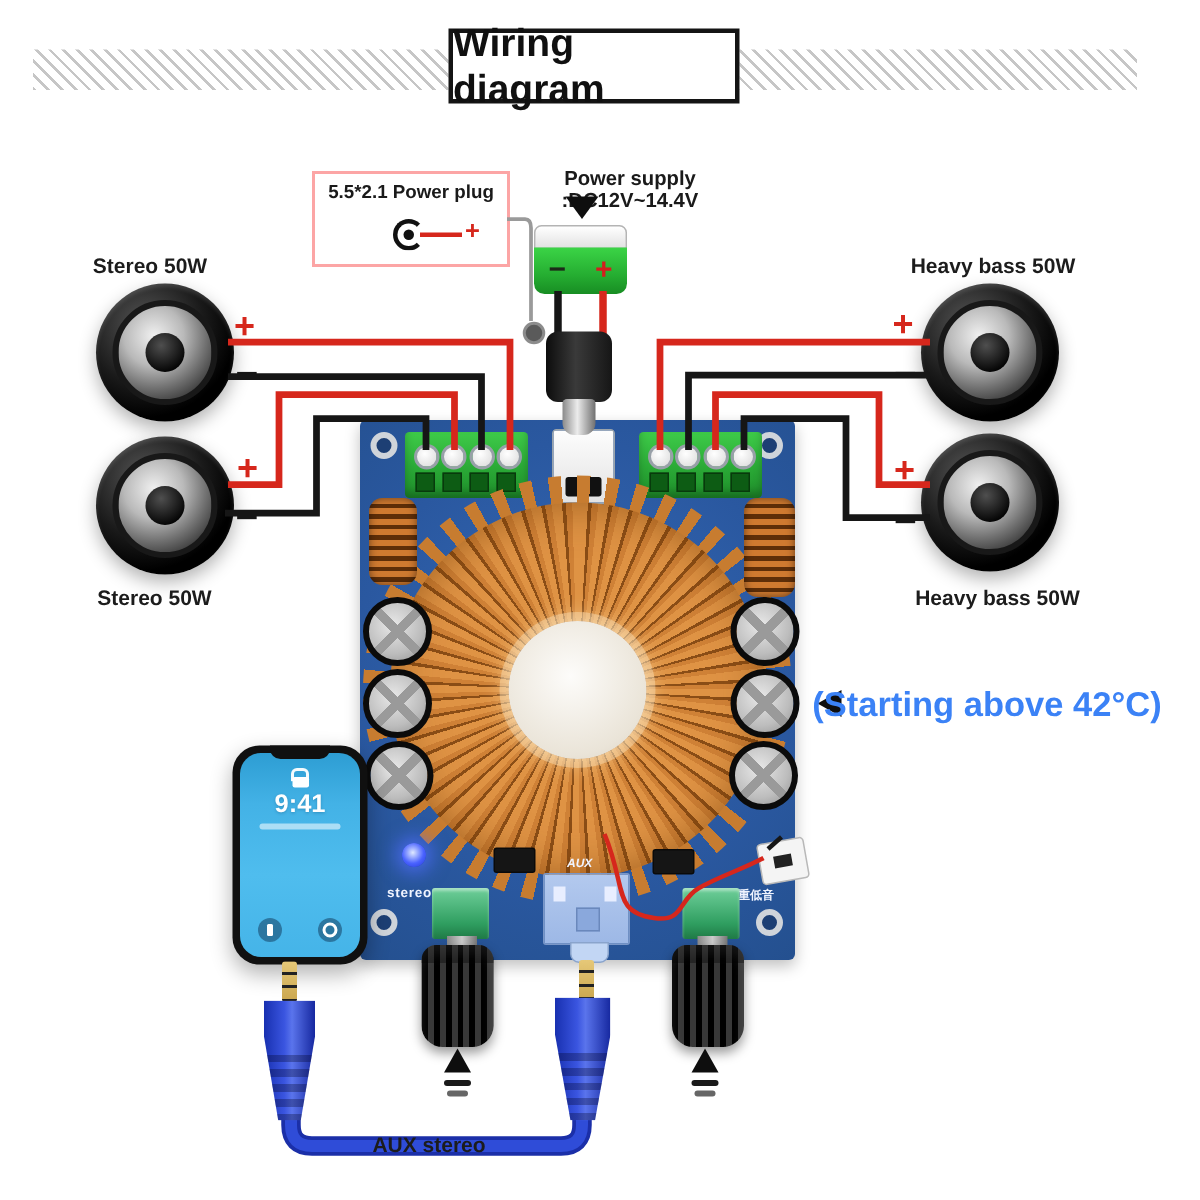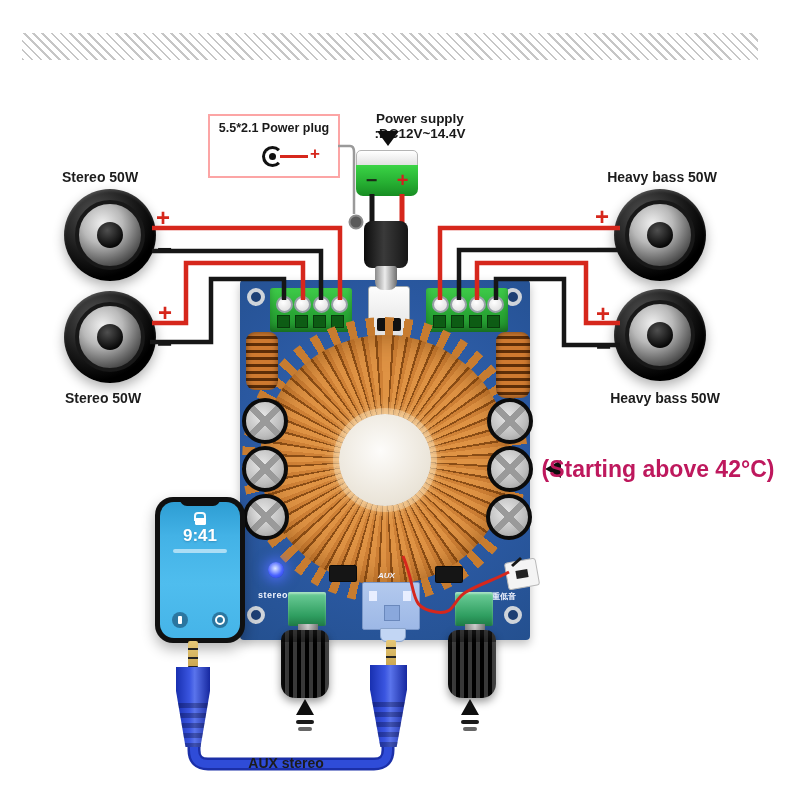--- a/index.html
+++ b/index.html
@@ -161,30 +161,33 @@
   .lbl-aux-in{left:226px;top:755px;width:120px;font-size:14px;}
   .tri-up{width:0;height:0;border-left:9px solid transparent;border-right:9px solid transparent;border-bottom:16px solid #0e0e0e;}
   .tri-ul{left:296px;top:699px;} .tri-ur{left:461px;top:699px;}
   .dash1{width:18px;height:4px;background:#1a1a1a;border-radius:2px;}
   .dash2{width:14px;height:3.5px;background:#666;border-radius:2px;}
   .d1l{left:296px;top:720px;} .d2l{left:298px;top:727px;}
   .d1r{left:461px;top:720px;} .d2r{left:463px;top:727px;}
 
   
   .fan-l1{left:548px;top:438px;width:230px;text-align:center;font-size:13.5px;font-weight:bold;color:#444;}
-  .fan-l2{left:533px;top:456px;width:250px;text-align:center;font-size:23px;font-weight:bold;color:#be185d;}
+  .fan-l2{left:533px;top:456px;width:250px;text-align:center;font-size:23px;font-weight:bold;color:#3b82f6;}
   .tri-left{left:545px;top:460px;width:0;height:0;border-top:9px solid transparent;
     border-bottom:9px solid transparent;border-right:16px solid #0e0e0e;}
 </style>
 </head>
 <body>
 
 <div class="stage">
 
   <div class="abs hatch"></div>
+  <div class="abs titlebox">
+    <span>Wiring diagram</span>
+  </div>
 
   <div class="abs plugbox">
     <div class="abs pb-label">5.5*2.1 Power plug</div>
     <div class="abs pb-c"></div>
     <div class="abs pb-dot"></div>
     <div class="abs pb-line"></div>
     <div class="abs pb-plus">+</div>
   </div>
 
   <div class="abs psu-label">Power supply :DC12V~14.4V</div>

